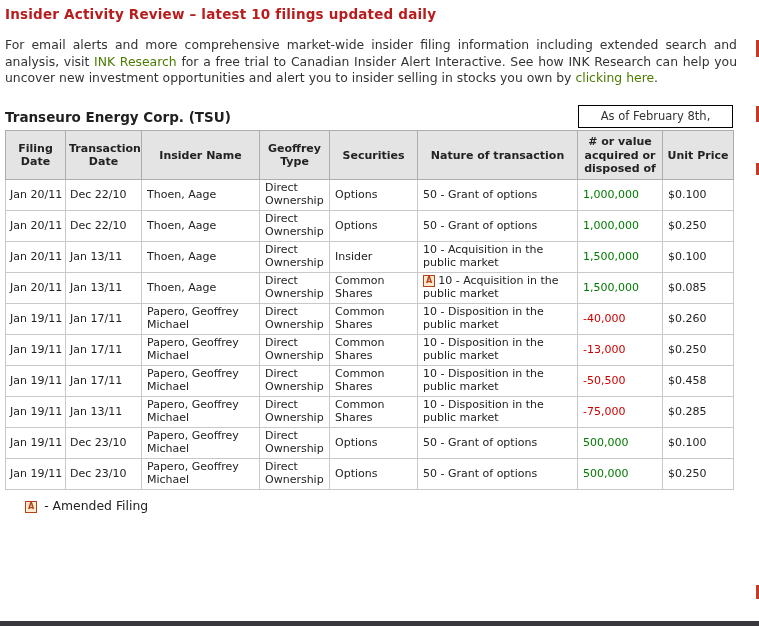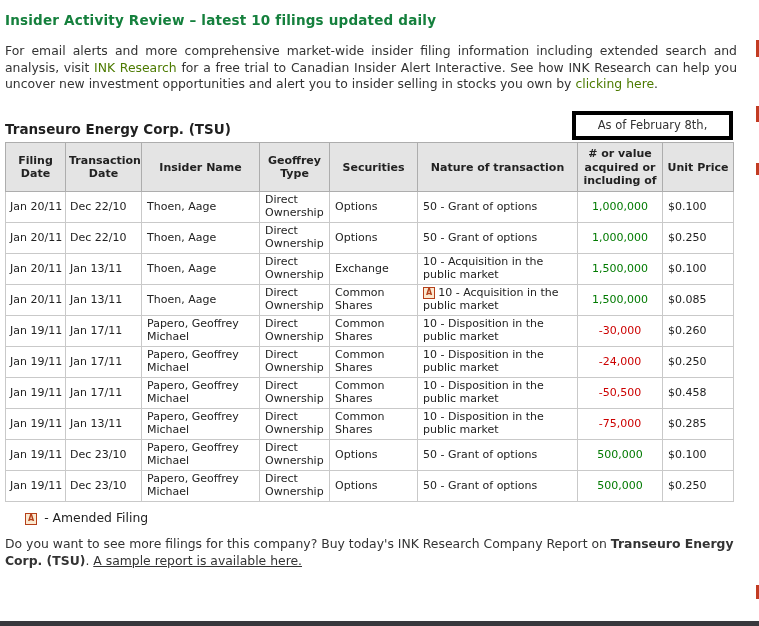--- a/index.html
+++ b/index.html
@@ -1,36 +1,36 @@
 <!DOCTYPE html>
 <html style="--positive: #007a00; --negative: #cc0000; --link_green: #4c7a00; --link_dark: #333333;"><head>
 <meta charset="utf-8">
 <style>
   html,body{margin:0;padding:0;}
   body{
     width:759px;height:626px;position:relative;overflow:hidden;background:#ffffff;
     font-family:"DejaVu Sans","Liberation Sans",sans-serif;color:#333;
   }
   .page{padding:4px 22px 0 5px;}
-  h1.page-title{font-size:13.5px;margin:8px 0 0;color:#15803d;letter-spacing:.2px;}
+  h1.page-title{font-size:13.5px;margin:2px 0 0;color:#b91c1c;letter-spacing:.2px;}
   .para{font-size:12.4px;line-height:1.34;margin:15px 0 0;color:#333;width:732px;}
   .justify{text-align:justify;}
   a{cursor:pointer;}
   .green-link{color:var(--link_green,#4c7a00);}
   .dark-link{color:var(--link_dark,#333);text-decoration:underline;}
 
   .company-row{display:flex;justify-content:space-between;align-items:flex-end;margin:18px 0 0;width:728px;}
   .company-name{font-size:13.5px;font-weight:bold;color:#1f1f1f;margin-bottom:3px;}
-  .asof-box{border:4px solid #000000;width:153px;text-align:center;font-size:11.5px;line-height:1.35;padding:3px 0;color:#333;background:#fff;}
+  .asof-box{border:1px solid #000000;width:153px;text-align:center;font-size:11.5px;line-height:1.35;padding:3px 0;color:#333;background:#fff;}
 
   table.filings{border-collapse:collapse;table-layout:fixed;width:728px;margin-top:2px;font-size:11px;color:#222;}
   .filings th{background:#e4e4e4;border:1px solid #adadad;font-weight:bold;padding:4px 3px;text-align:center;line-height:1.2;}
   .filings td{border:1px solid #c9c9c9;padding:2px 5px;line-height:1.15;vertical-align:middle;overflow:hidden;height:26px;}
   td.c-date{white-space:nowrap;padding-left:4px;padding-right:2px;}
-  td.c-amount{text-align:center;}
+  td.c-amount{text-align:left;}
   .positive{color:var(--positive,#007a00);}
   .negative{color:var(--negative,#cc0000);}
 
   .amended-icon{display:none;border:1px solid #b5401a;background:#fbe9d0;color:#b5401a;
     font-size:8px;font-weight:bold;line-height:10px;padding:0 2px;margin-right:3px;vertical-align:1px;}
   .amended-icon.visible{display:inline-block;}
 
   .footnote{margin-top:8px;font-size:12.4px;color:#222;padding-left:20px;}
   .outro{margin-top:10px;line-height:1.38;}
 
@@ -66,21 +66,21 @@
         <col style="width:71px">
     </colgroup>
     <thead>
       <tr>
           <th>Filing Date</th>
           <th>Transaction Date</th>
           <th>Insider Name</th>
           <th>Geoffrey Type</th>
           <th>Securities</th>
           <th>Nature of transaction</th>
-          <th># or value acquired or including of</th>
+          <th># or value acquired or disposed of</th>
           <th>Unit Price</th>
         </tr>
     </thead>
     <tbody>
         <tr>
     <td class="c-date">Jan 20/11</td>
     <td class="c-date">Dec 22/10</td>
     <td>Thoen, Aage</td>
     <td>Direct Ownership</td>
     <td>Options</td>
@@ -96,21 +96,21 @@
     <td>Options</td>
     <td><span>50 - Grant of options</span></td>
     <td class="c-amount positive">1,000,000</td>
     <td>$0.250</td>
   </tr>
         <tr>
     <td class="c-date">Jan 20/11</td>
     <td class="c-date">Jan 13/11</td>
     <td>Thoen, Aage</td>
     <td>Direct Ownership</td>
-    <td>Exchange</td>
+    <td>Insider</td>
     <td><span>10 - Acquisition in the public market</span></td>
     <td class="c-amount positive">1,500,000</td>
     <td>$0.100</td>
   </tr>
         <tr>
     <td class="c-date">Jan 20/11</td>
     <td class="c-date">Jan 13/11</td>
     <td>Thoen, Aage</td>
     <td>Direct Ownership</td>
     <td>Common Shares</td>
@@ -118,31 +118,31 @@
     <td class="c-amount positive">1,500,000</td>
     <td>$0.085</td>
   </tr>
         <tr>
     <td class="c-date">Jan 19/11</td>
     <td class="c-date">Jan 17/11</td>
     <td>Papero, Geoffrey Michael</td>
     <td>Direct Ownership</td>
     <td>Common Shares</td>
     <td><span>10 - Disposition in the public market</span></td>
-    <td class="c-amount negative">-30,000</td>
+    <td class="c-amount negative">-40,000</td>
     <td>$0.260</td>
   </tr>
         <tr>
     <td class="c-date">Jan 19/11</td>
     <td class="c-date">Jan 17/11</td>
     <td>Papero, Geoffrey Michael</td>
     <td>Direct Ownership</td>
     <td>Common Shares</td>
     <td><span>10 - Disposition in the public market</span></td>
-    <td class="c-amount negative">-24,000</td>
+    <td class="c-amount negative">-13,000</td>
     <td>$0.250</td>
   </tr>
         <tr>
     <td class="c-date">Jan 19/11</td>
     <td class="c-date">Jan 17/11</td>
     <td>Papero, Geoffrey Michael</td>
     <td>Direct Ownership</td>
     <td>Common Shares</td>
     <td><span>10 - Disposition in the public market</span></td>
     <td class="c-amount negative">-50,500</td>
@@ -179,21 +179,20 @@
     <td>$0.250</td>
   </tr>
       </tbody>
   </table>
 
   <div class="footnote">
     <span class="amended-icon visible">A</span>
     <span>- Amended Filing</span>
   </div>
 
-  <p class="para outro"><span>Do you want to see more filings for this company? Buy today's INK Research Company Report on </span><strong>Transeuro Energy Corp. (TSU)</strong><span>. </span><a class="dark-link">A sample report is available here.</a></p>
 
 </div>
 
 <div class="bottom-bar"></div>
 <div class="edge-mark" style="top:40px;height:17px"></div>
 <div class="edge-mark" style="top:106px;height:16px"></div>
 <div class="edge-mark" style="top:163px;height:12px"></div>
 <div class="edge-mark" style="top:585px;height:14px"></div>
 
 </body></html>

